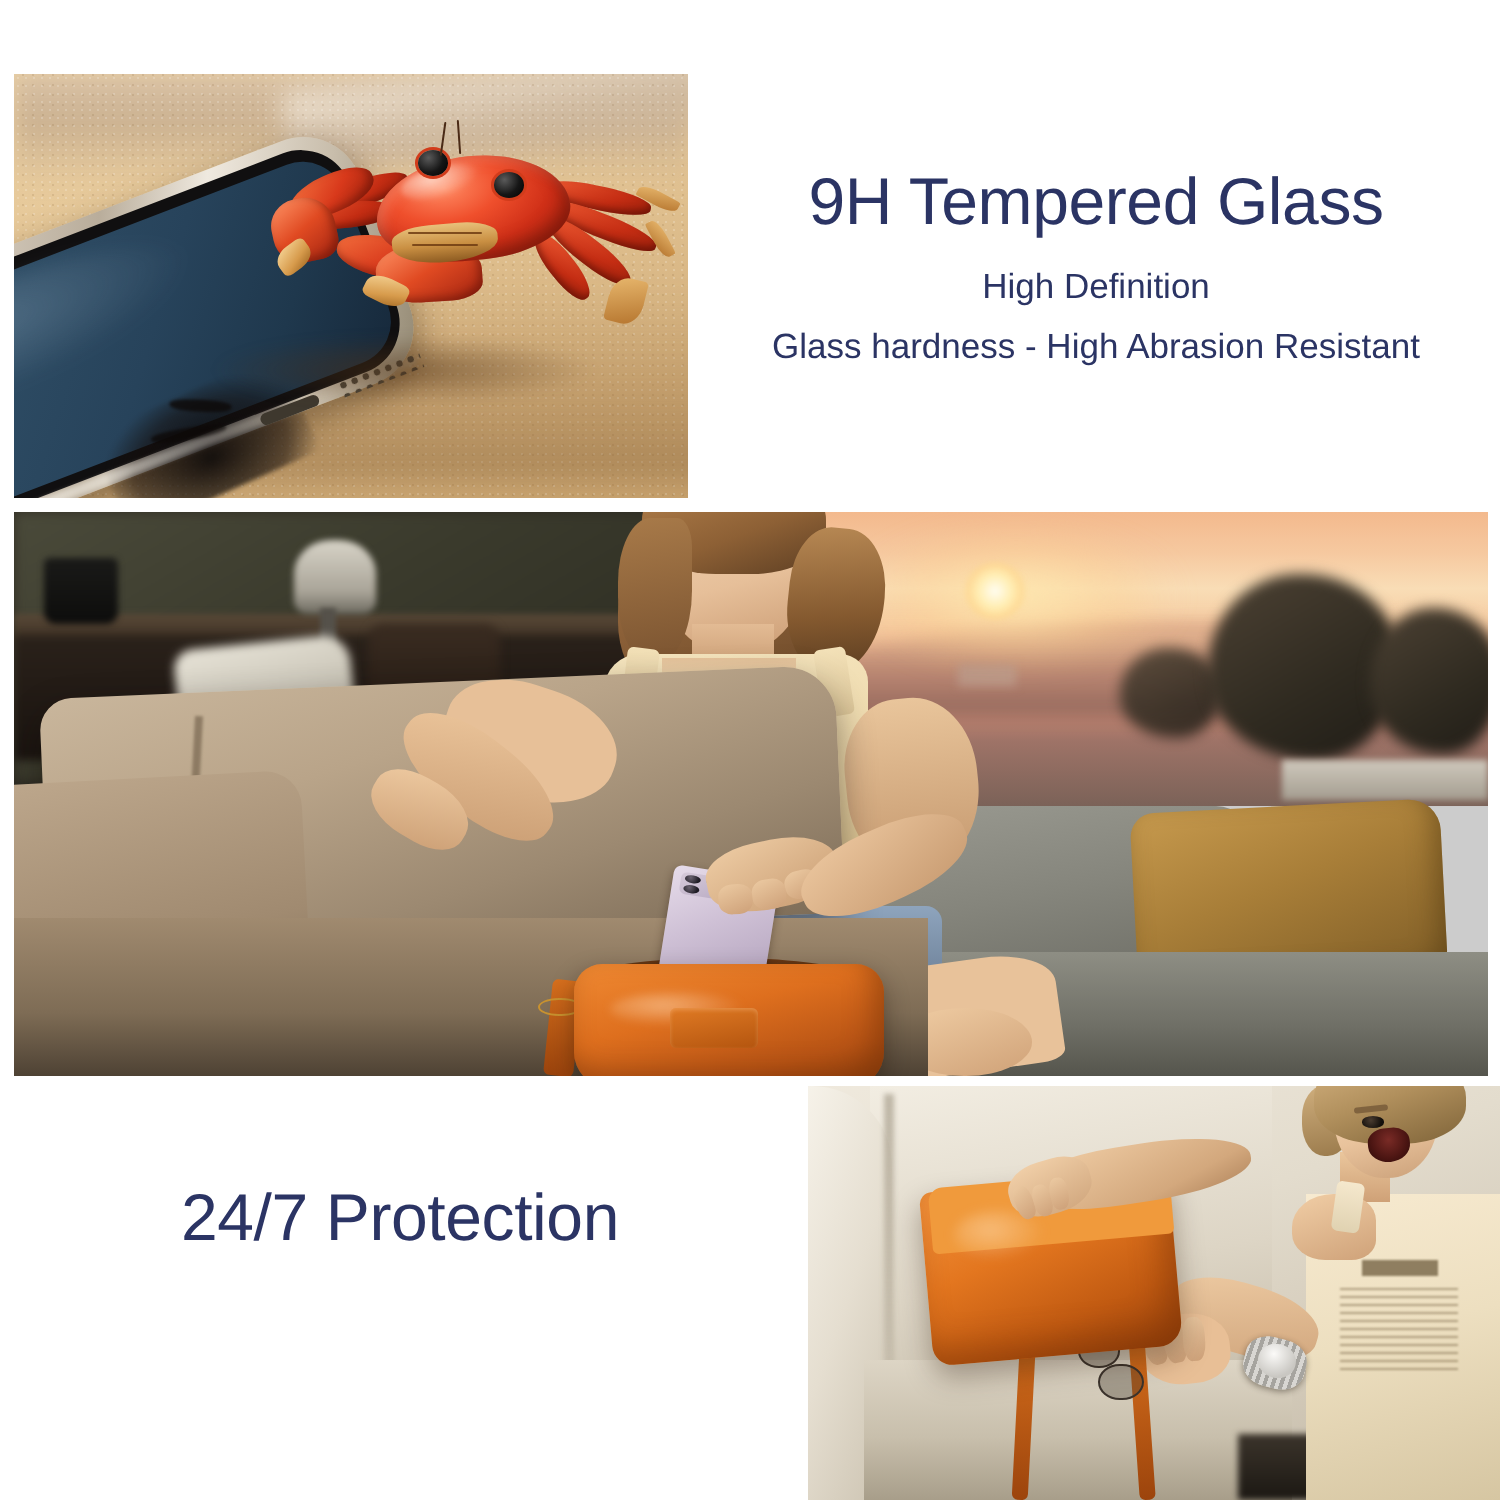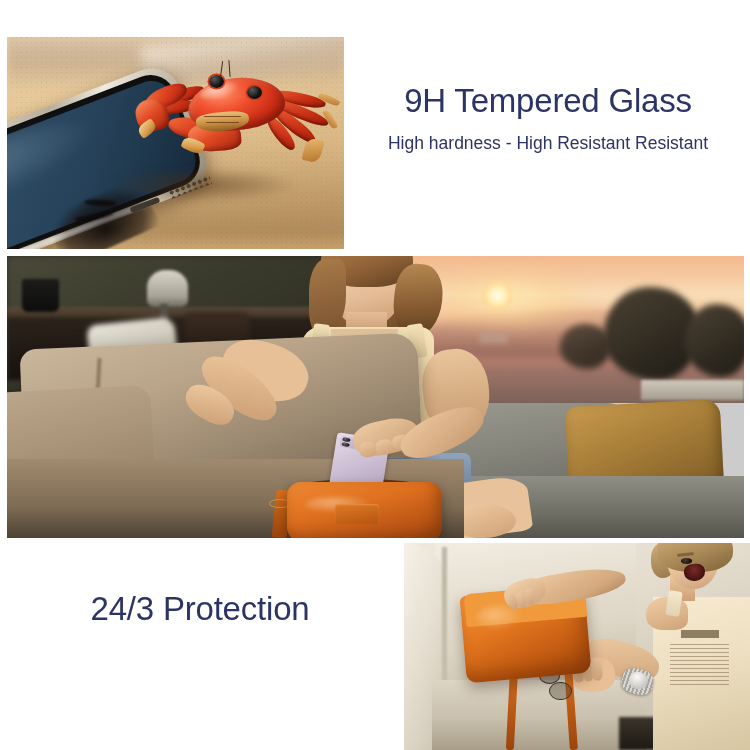--- a/index.html
+++ b/index.html
@@ -924,20 +924,21 @@
     <div class="layer g-arm-top"></div>
     <div class="layer g-hand-top">
       <div class="layer finger" style="left:4%;top:34%;width:22%;height:62%;transform:rotate(-6deg);"></div>
       <div class="layer finger" style="left:26%;top:40%;width:22%;height:60%;transform:rotate(0deg);"></div>
       <div class="layer finger" style="left:48%;top:38%;width:22%;height:58%;transform:rotate(6deg);"></div>
     </div>
   </div>
 
   <div class="textblock" id="text-glass">
     <div class="headline">9H Tempered Glass</div>
-    <div class="sub2">High hardness - High Resistant Resistant</div>
+    <div class="sub1">High Definition</div>
+    <div class="sub2">Glass hardness - High Abrasion Resistant</div>
   </div>
 
   <div class="textblock" id="text-protect">
-    <div class="headline">24/3 Protection</div>
+    <div class="headline">24/7 Protection</div>
   </div>
 
 </div>
 
 </body></html>

